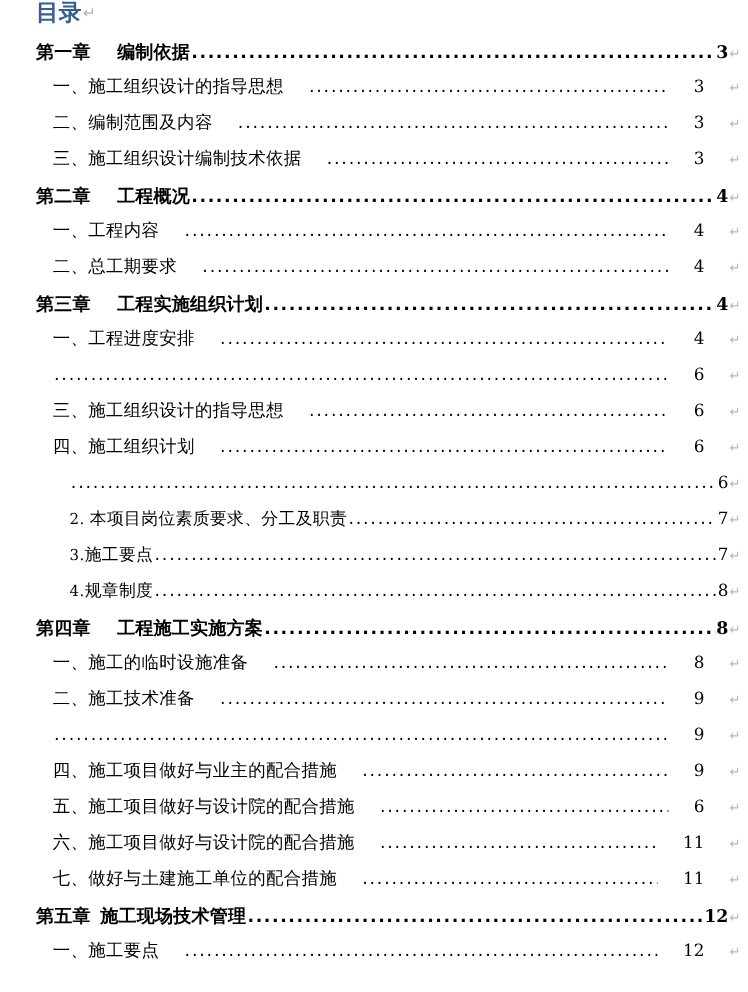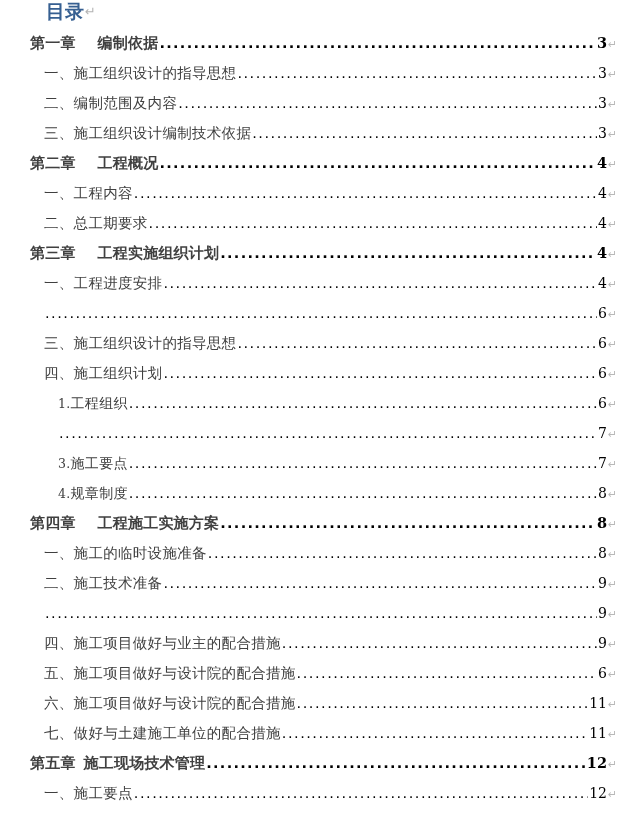--- a/index.html
+++ b/index.html
@@ -30,21 +30,20 @@
     position: absolute;
     left: 30px;
     top: -1px;
     font-size: 19px;
     font-weight: bold;
     color: #365F91;
     letter-spacing: 0px;
     line-height: 24px;
     white-space: nowrap;
     font-family: "DejaVu Serif", "Liberation Serif", serif;
-    margin-left: 16px;
   }
   .doc-title .pilcrow {
     color: #b4b4b4;
     font-size: 13px;
     font-weight: normal;
     font-family: "DejaVu Sans", "Liberation Sans", sans-serif;
     vertical-align: 2px;
     margin-left: 1px;
   }
 
@@ -63,21 +62,21 @@
     height: 30px;
     box-sizing: border-box;
     padding-right: 6px;
     white-space: nowrap;
   }
 
   .toc-label {
     flex: 0 0 auto;
     font-size: 14.5px;
     line-height: 30px;
-    color: #404040;
+    color: #000000;
   }
 
   .toc-dots {
     flex: 1 1 auto;
     overflow: hidden;
     white-space: nowrap;
     font-size: 14.5px;
     line-height: 30px;
     letter-spacing: 1.5px;
     color: #000000;
@@ -124,20 +123,21 @@
     display: inline-block;
     width: 22px;
   }
   .lvl1.tight .chap-gap {
     width: 8px;
   }
 
   
   .lvl2 {
     padding-left: 44px;
+    gap: 20px;
   }
   .lvl2 .toc-label {
     font-weight: normal;
     letter-spacing: 0.3px;
   }
 
   
   .lvl3 {
     padding-left: 58px;
   }
@@ -224,26 +224,26 @@
         <span class="toc-page">6</span>
         <span class="toc-pilcrow">↵</span>
       </div>
       <div class="toc-row lvl2">
         <span class="toc-label">四、施工组织计划</span>
         <span class="toc-dots">................................................................................................................................................................</span>
         <span class="toc-page">6</span>
         <span class="toc-pilcrow">↵</span>
       </div>
       <div class="toc-row lvl3">
-        <span class="toc-label"><span class="num">1.</span><span>工程组织</span></span>
         <span class="toc-dots">................................................................................................................................................................</span>
         <span class="toc-page">6</span>
         <span class="toc-pilcrow">↵</span>
       </div>
       <div class="toc-row lvl3">
+        <span class="toc-label"><span class="num">2. </span><span>本项目岗位素质要求、分工及职责</span></span>
         <span class="toc-dots">................................................................................................................................................................</span>
         <span class="toc-page">7</span>
         <span class="toc-pilcrow">↵</span>
       </div>
       <div class="toc-row lvl3">
         <span class="toc-label"><span class="num">3.</span><span>施工要点</span></span>
         <span class="toc-dots">................................................................................................................................................................</span>
         <span class="toc-page">7</span>
         <span class="toc-pilcrow">↵</span>
       </div>

